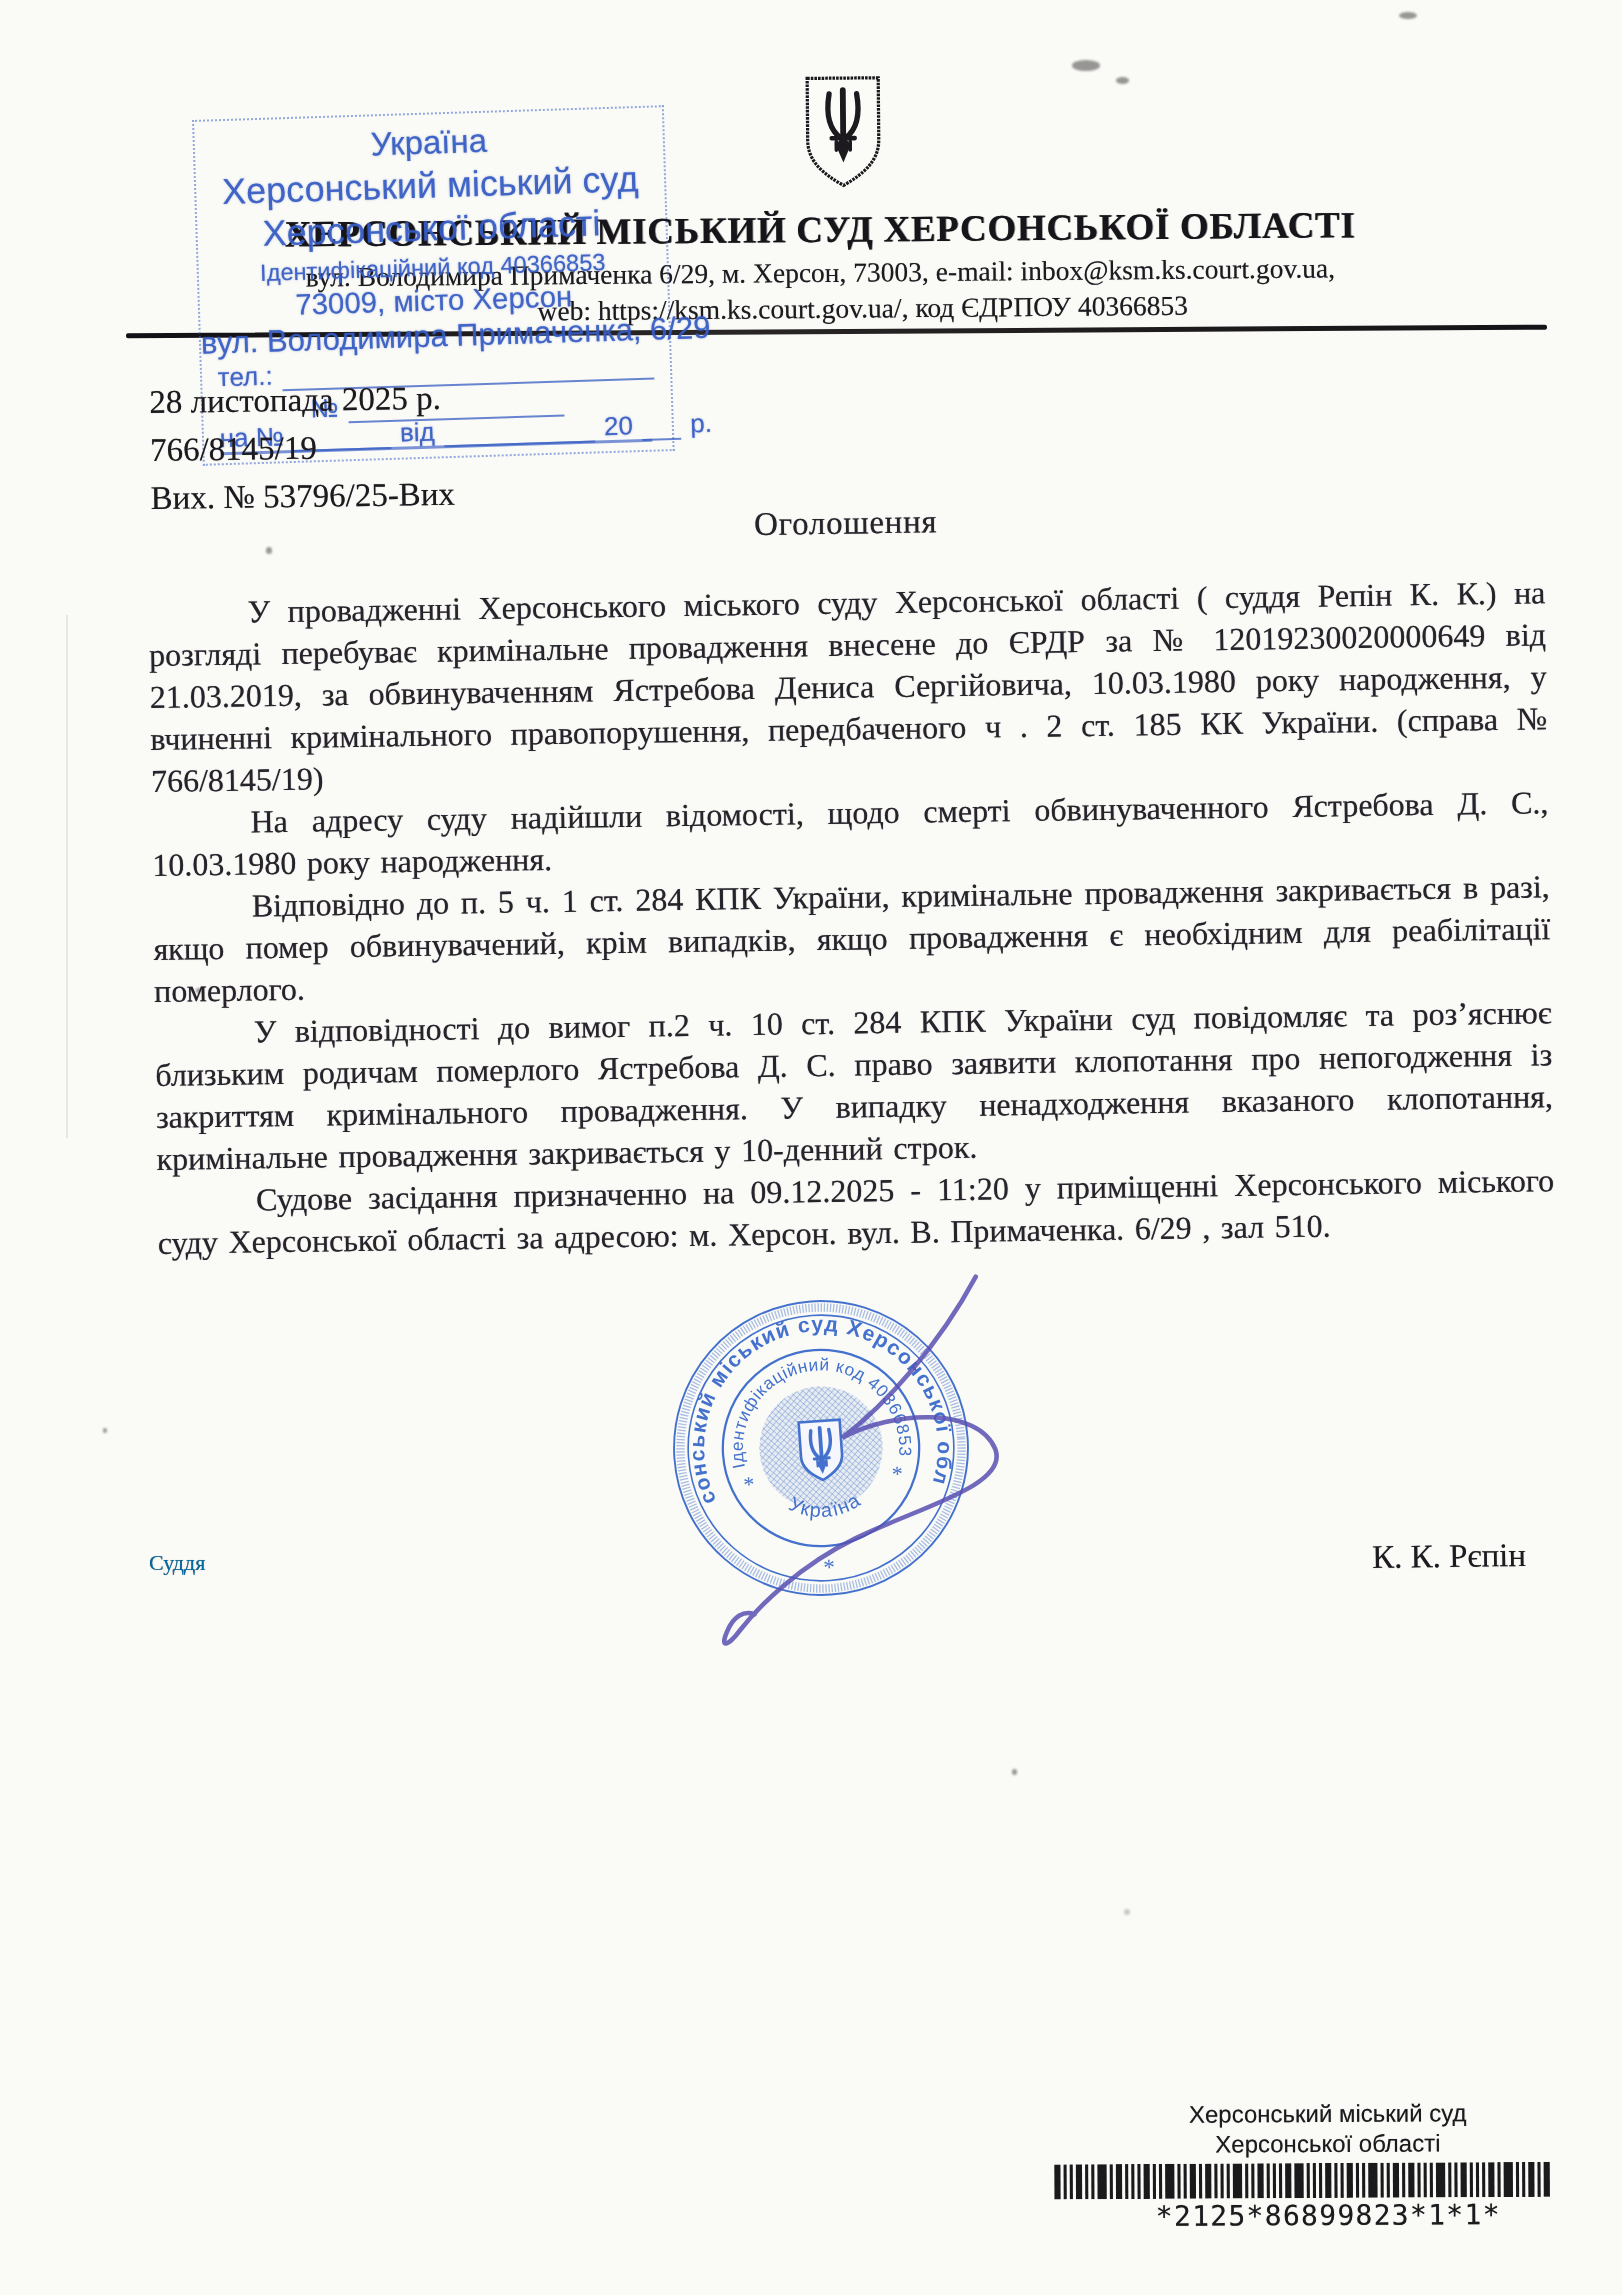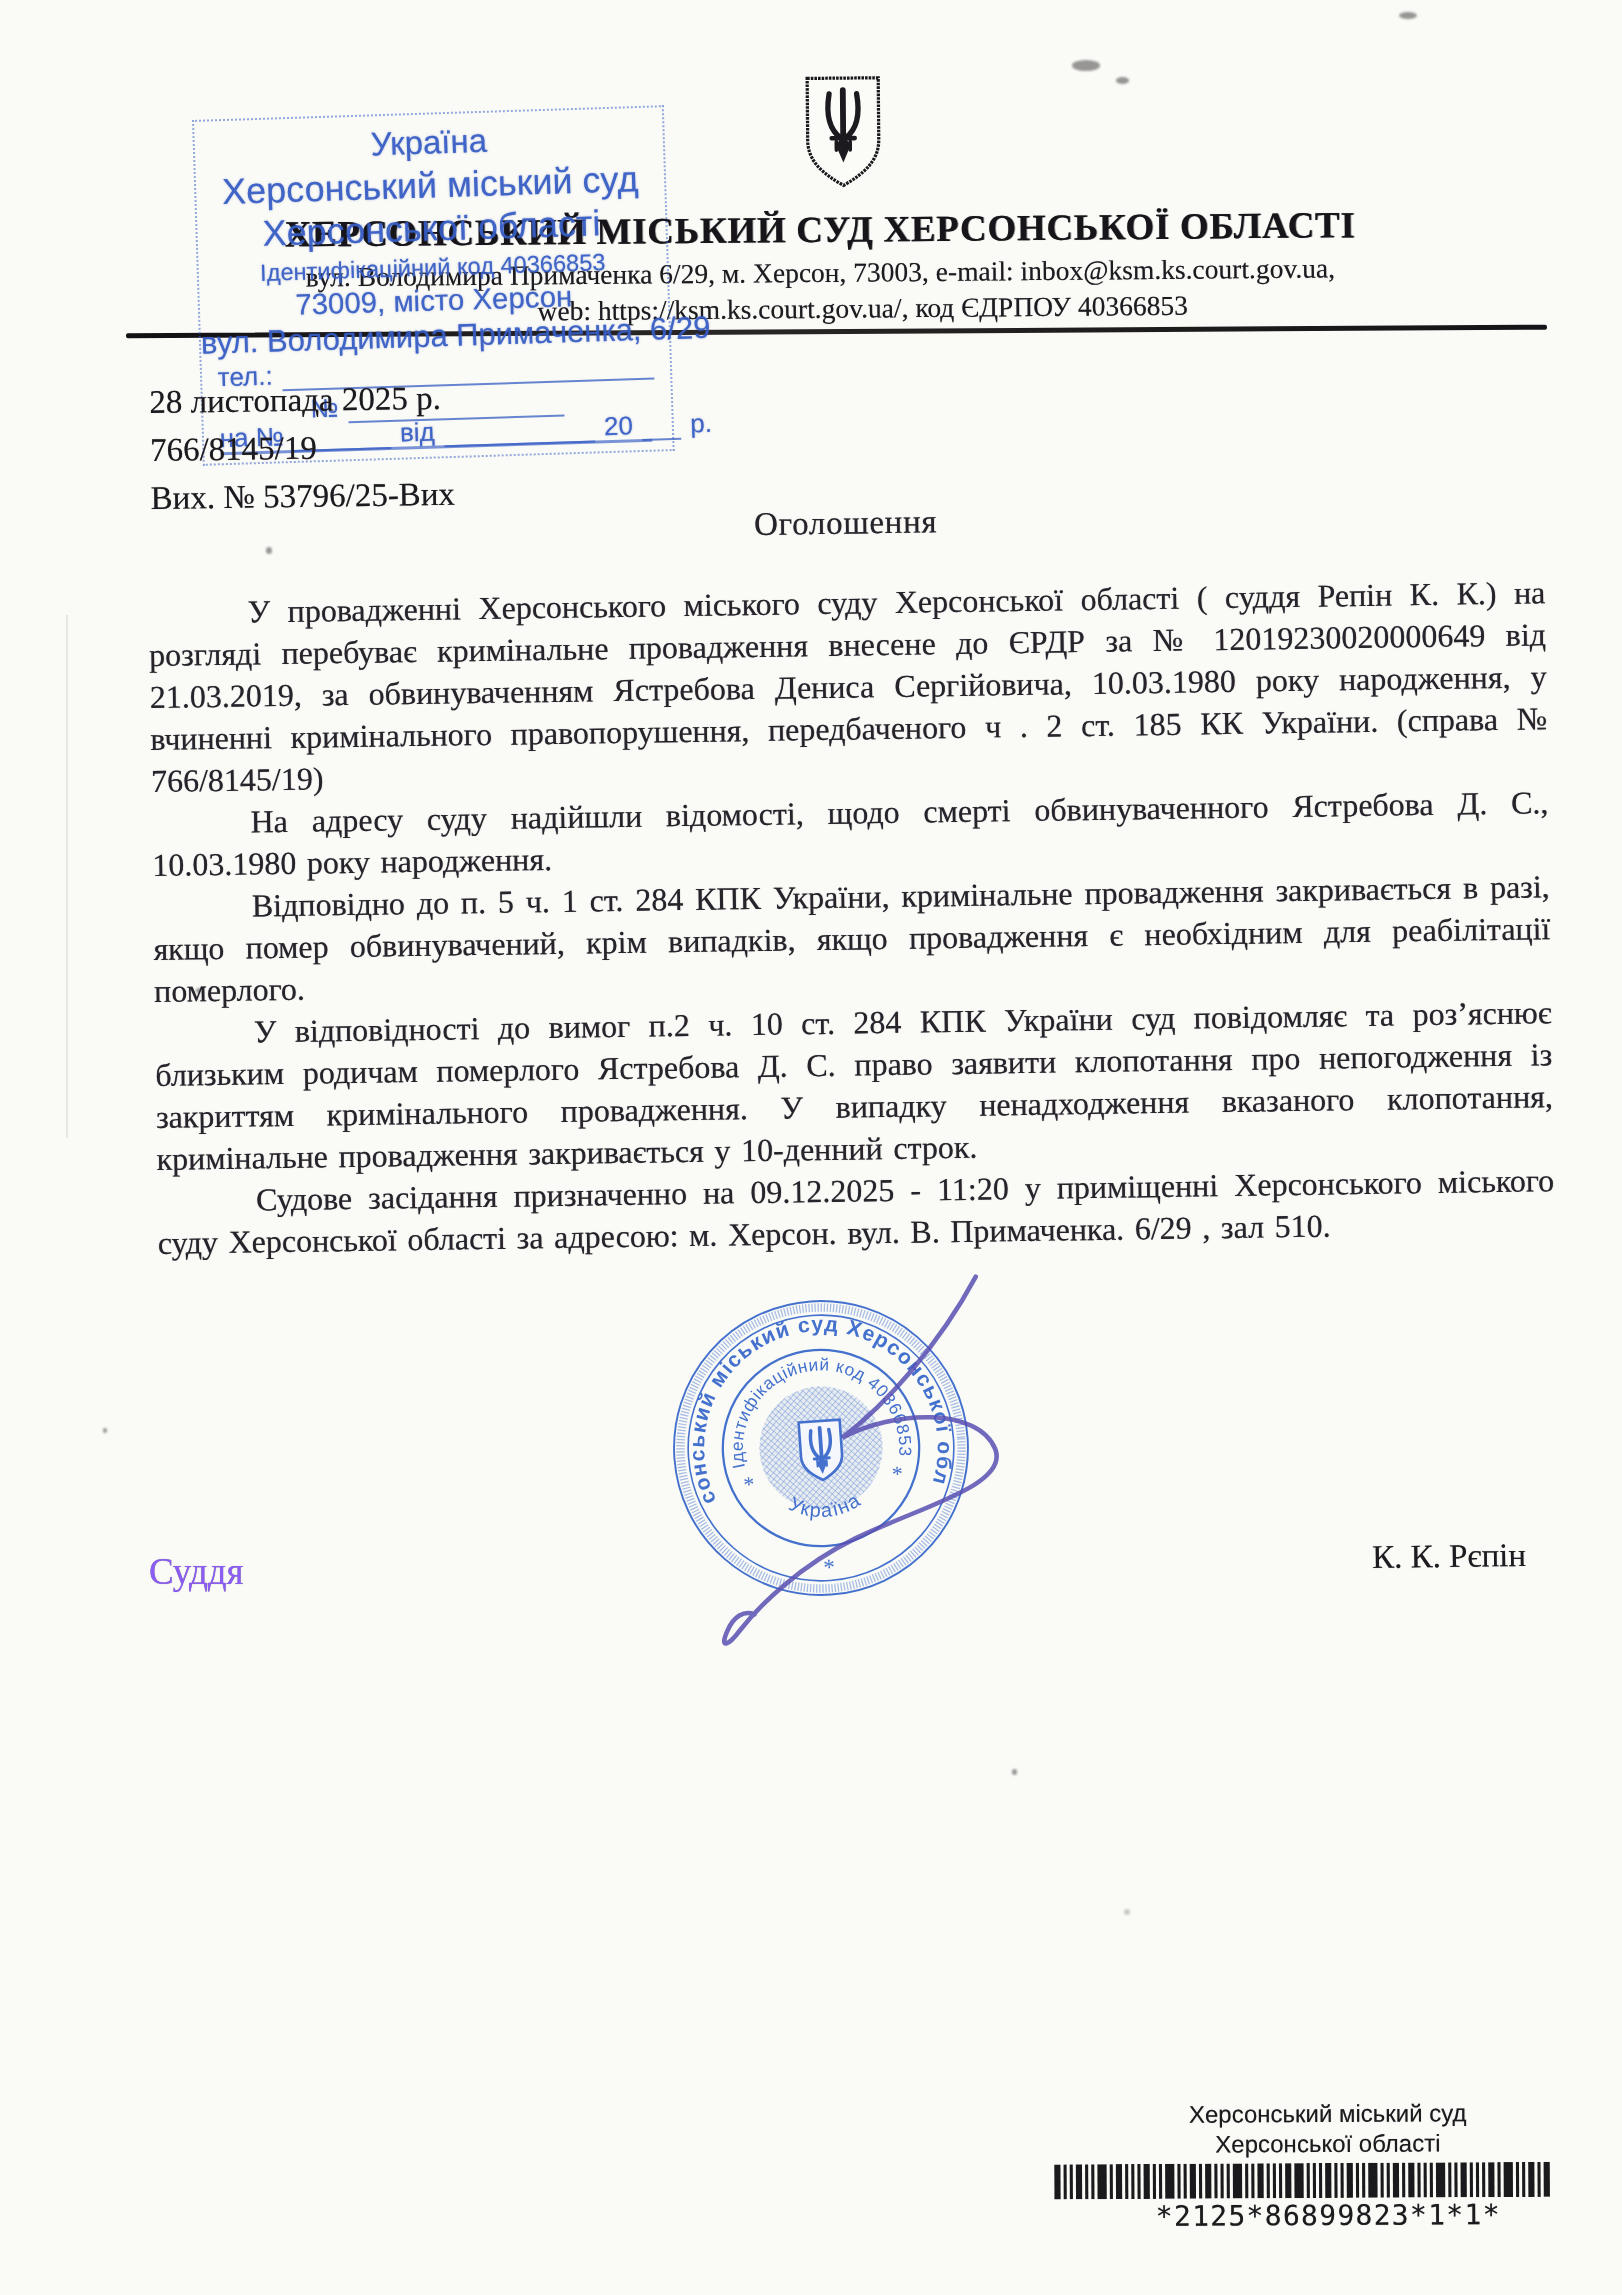--- a/index.html
+++ b/index.html
@@ -53,21 +53,21 @@
   .meta{position:absolute;left:149px;top:378px;font-size:33px;line-height:48px;color:#1c1a1e;
         transform:rotate(-0.8deg);transform-origin:0 0;text-shadow:0 0 0.7px rgba(25,20,30,.6);}
   
   .docbody{position:absolute;left:147px;top:512px;width:1397px;
            transform:rotate(-0.85deg);transform-origin:0 0;
            font-size:32px;line-height:42px;color:#26232a;
            text-shadow:0 0 0.7px rgba(35,30,40,.55), 0.7px 0 0 rgba(120,40,40,.08), -0.7px 0 0 rgba(40,90,160,.08);}
   .doc-title{text-align:center;font-size:33px;margin:0 0 38px 0;letter-spacing:0.7px;}
   .docbody p{margin:0;text-indent:99px;text-align:justify;word-spacing:2.6px;}
   
-  .sig-role{position:absolute;left:149px;top:1550px;font-size:37px;color:#8b5cf6;
+  .sig-role{position:absolute;left:149px;top:1550px;font-size:22px;color:#0369a1;
             text-shadow:0 0 0.7px rgba(25,20,30,.6);}
   .sig-name{position:absolute;right:97px;top:1538px;font-size:33px;color:#1d1b20;
             text-shadow:0 0 0.7px rgba(25,20,30,.6);transform:rotate(-0.8deg);}
   
   .sealwrap{position:absolute;left:667px;top:1294px;width:308px;height:308px;transform:rotate(-4deg);}
   .sigwrap{position:absolute;left:612px;top:1253px;width:458px;height:419px;}
   
   .footer{position:absolute;left:1050px;top:2099px;width:556px;text-align:center;
           transform:rotate(-0.3deg);font-family:"Liberation Sans","DejaVu Sans",sans-serif;color:#1b1a1d;}
   .f-line{font-size:24px;line-height:30px;text-shadow:0 0 0.7px rgba(20,20,25,.5);}

